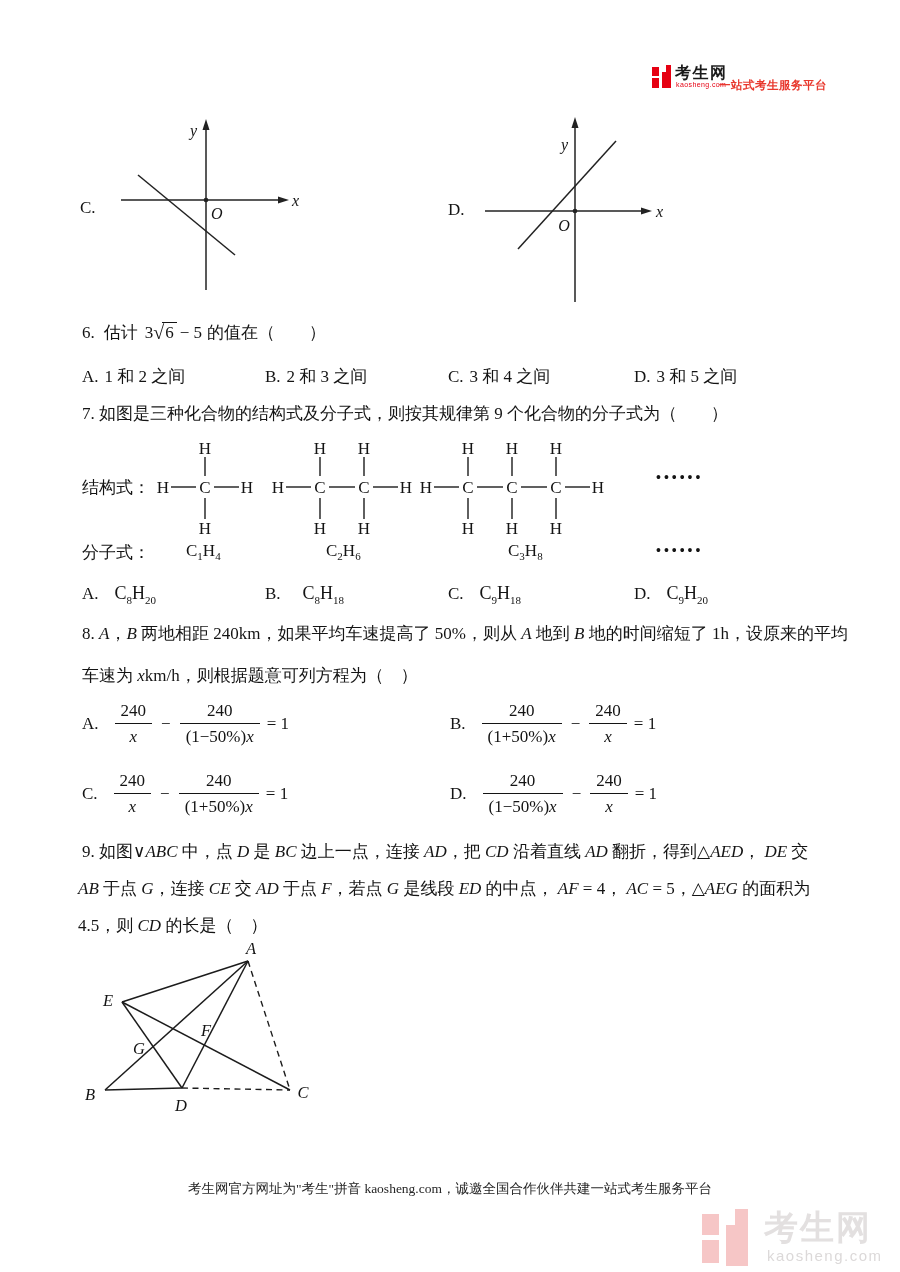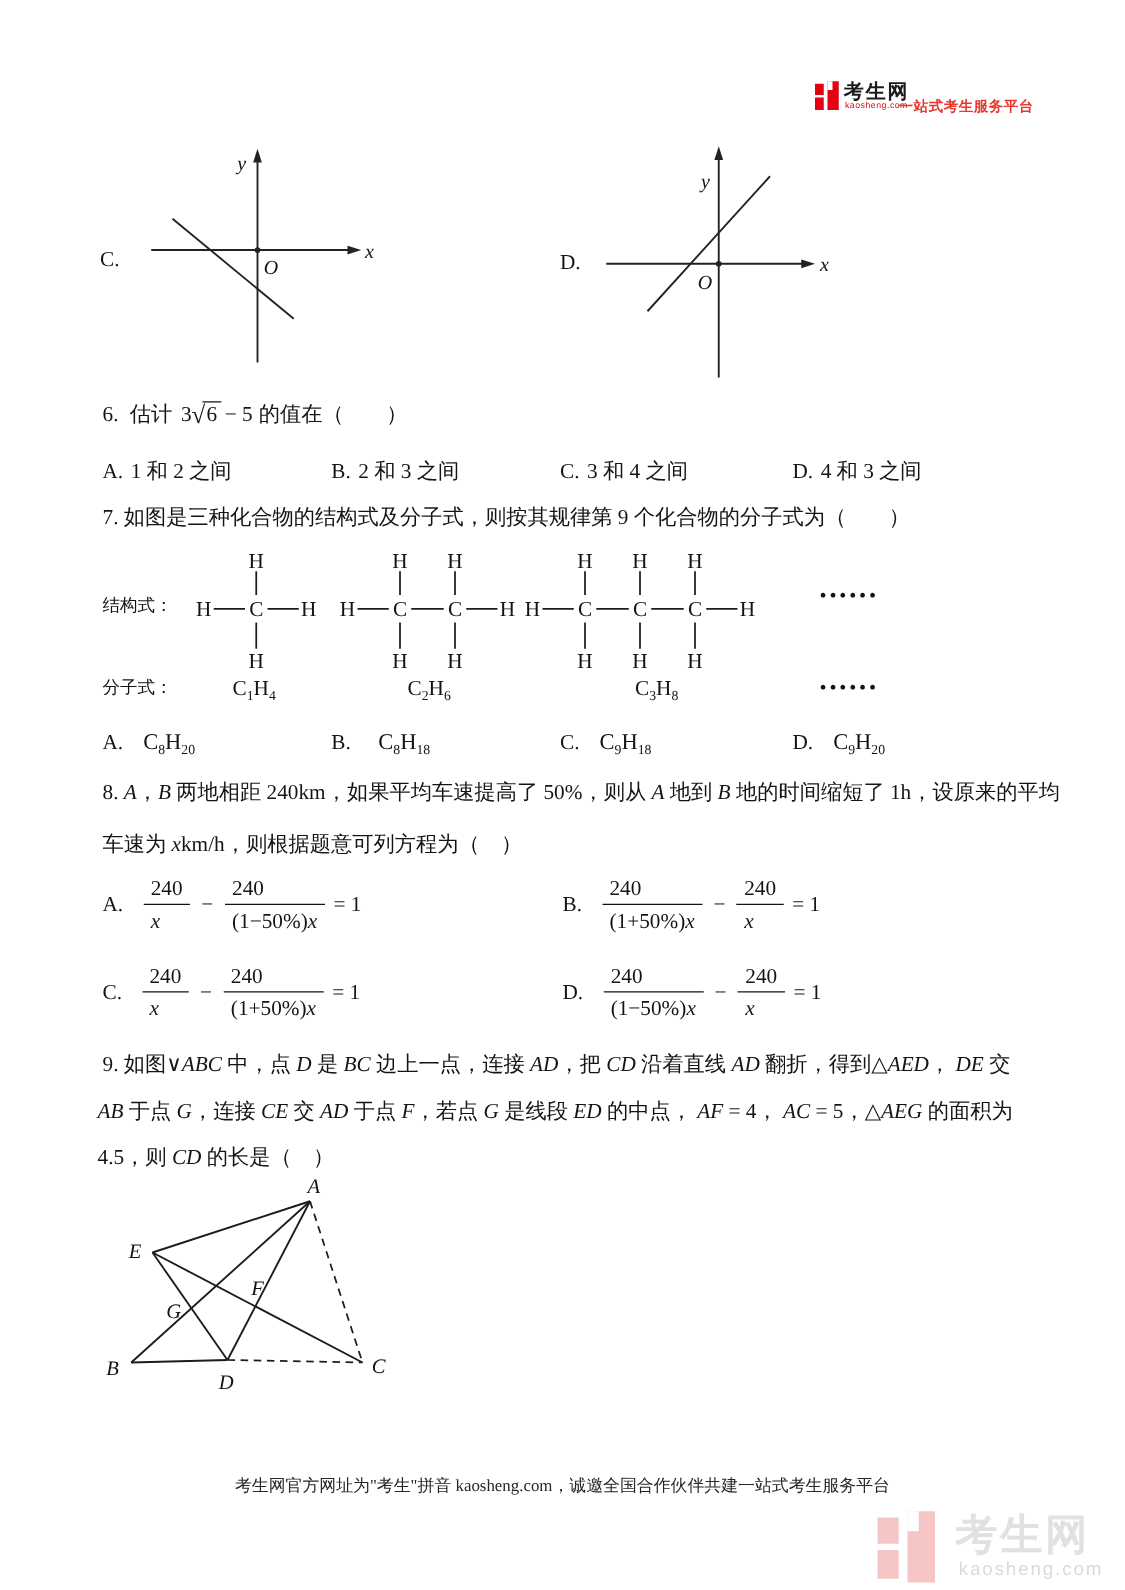--- a/index.html
+++ b/index.html
@@ -13,25 +13,25 @@
   .opt-label{margin-right:6px}
   svg text{font-family:"Liberation Serif","DejaVu Serif",serif;fill:var(--ink)}
   .axis{stroke:#222;stroke-width:1.5}
   .curve{stroke:#222;stroke-width:1.5}
   .fig-line{stroke:#1c1c1c;stroke-width:1.5;fill:none}
   .fig-dash{stroke:#1c1c1c;stroke-width:1.4;fill:none;stroke-dasharray:6 4.5}
   .axis-label{font-style:italic;font-size:16px}
   .fig-label{font-style:italic;font-size:16.5px}
   .atom{font-size:17px;fill:var(--ink)}
   .bond{stroke:#1c1c1c;stroke-width:1.4}
-  .chem-label{font-size:14px}
+  .chem-label{font-size:17px}
   .formula{font-size:17px}
   .formula sub, .opt sub{font-size:11px}
   .dots{font-size:14px;font-weight:bold;letter-spacing:3px;color:var(--ink);white-space:nowrap}
-  .frac{display:inline-flex;flex-direction:column;text-align:left;vertical-align:middle;line-height:1.25}
+  .frac{display:inline-flex;flex-direction:column;text-align:center;vertical-align:middle;line-height:1.25}
   .frac .num{border-bottom:1.4px solid var(--ink);padding:0 6px 2px}
   .frac .den{padding:2px 6px 0}
   .eq{display:flex;align-items:center;font-size:17px;white-space:nowrap}
   .eq .opt-label{margin-right:16px}
   .eq .op{margin:0 9px}
   .eq .rhs{margin-left:7px}
   i{font-style:italic}
   .footer{width:100%;text-align:center;font-size:13.5px;color:#262626}
   .logo-sans{font-family:Liberation Sans, sans-serif}
 </style>
@@ -81,21 +81,21 @@
   <span style="margin-left:9px">估计</span>
   <span style="margin-left:7px">3</span>
   <span style="font-size:20px;position:relative;top:1px">√</span>
   <span style="display:inline-block;border-top:1.4px solid var(--ink);padding:0 3px;margin-left:-2px;line-height:1.15">6</span>
   <span style="margin-left:3px">− 5</span>
   <span style="margin-left:5px">的值在（　　）</span>
 </div>
 <div class="abs opt" style="left:82px;top:365px"><span class="opt-label">A.</span><span>1 和 2 之间</span></div>
 <div class="abs opt" style="left:265px;top:365px"><span class="opt-label">B.</span><span>2 和 3 之间</span></div>
 <div class="abs opt" style="left:448px;top:365px"><span class="opt-label">C.</span><span>3 和 4 之间</span></div>
-<div class="abs opt" style="left:634px;top:365px"><span class="opt-label">D.</span><span>4 和 3 之间</span></div>
+<div class="abs opt" style="left:634px;top:365px"><span class="opt-label">D.</span><span>3 和 5 之间</span></div>
 
 <div class="abs stem" style="left:82px;top:402px">7. 如图是三种化合物的结构式及分子式，则按其规律第 9 个化合物的分子式为（　　）</div>
 
 <div class="abs chem-label" style="left:82px;top:476px">结构式：</div>
 <div class="abs" style="left:153px;top:431px"><svg width="108" height="110">
       <text x="10" y="62" text-anchor="middle" class="atom">H</text>
       <text x="94" y="62" text-anchor="middle" class="atom">H</text>
       <line x1="18" y1="56" x2="43" y2="56" class="bond"></line>
       <text x="52" y="62" text-anchor="middle" class="atom">C</text>
       <text x="52" y="23" text-anchor="middle" class="atom">H</text>

